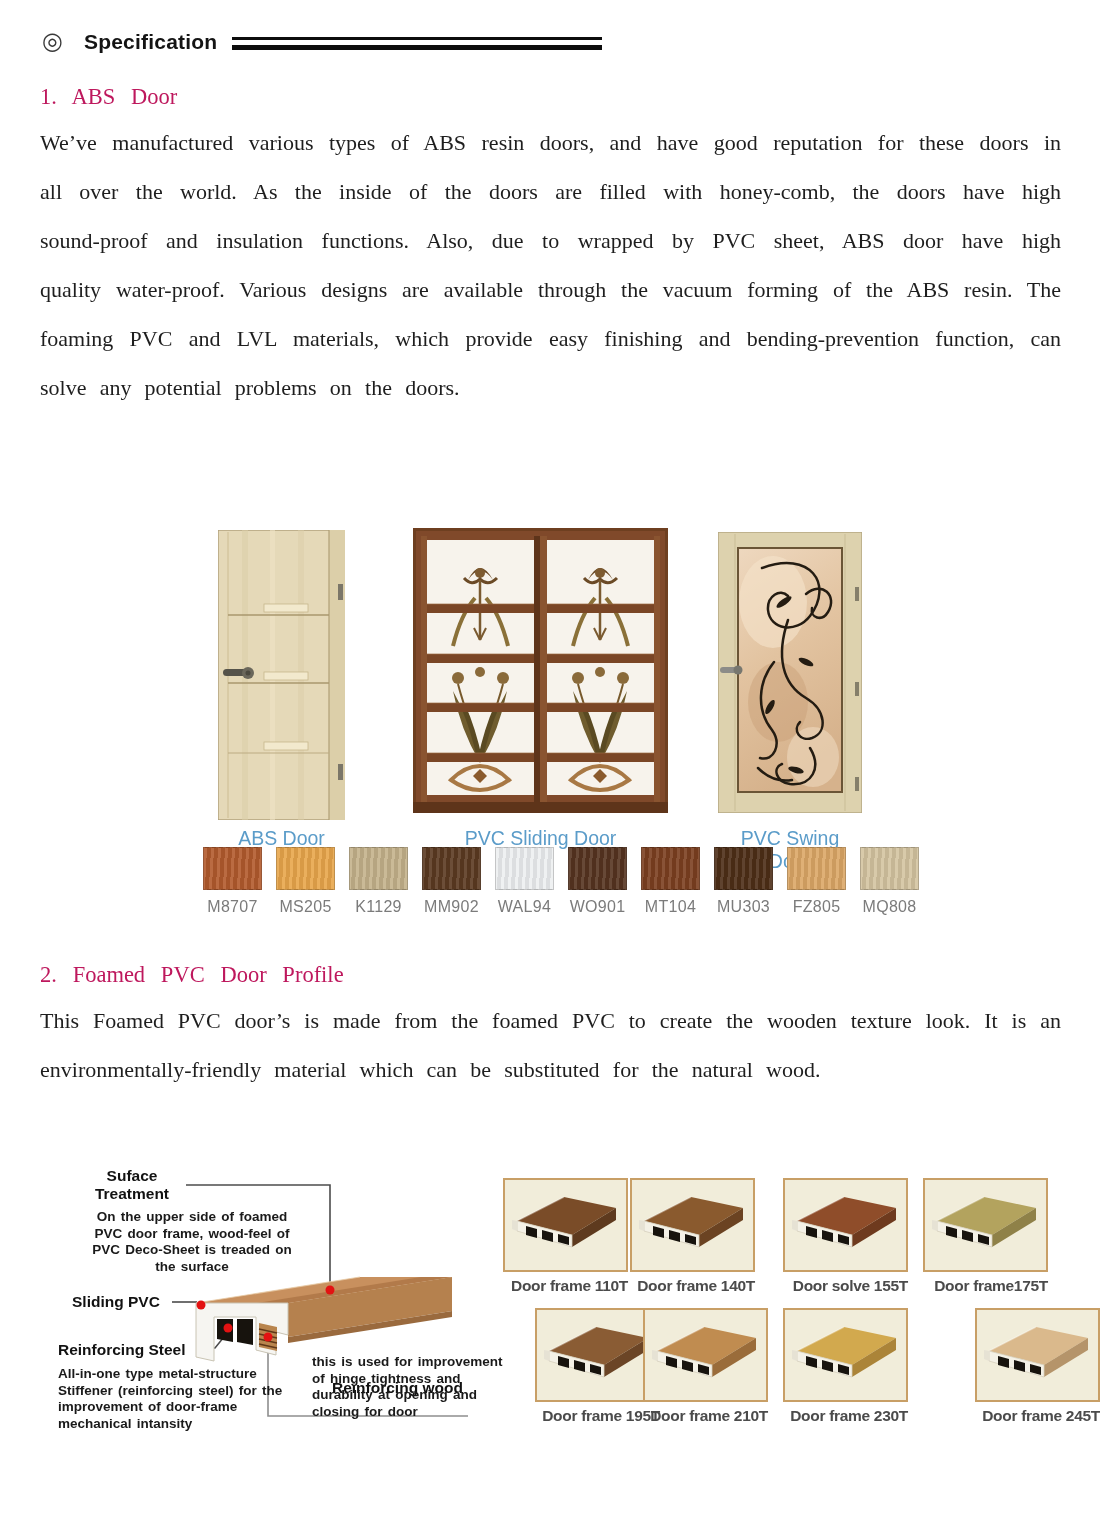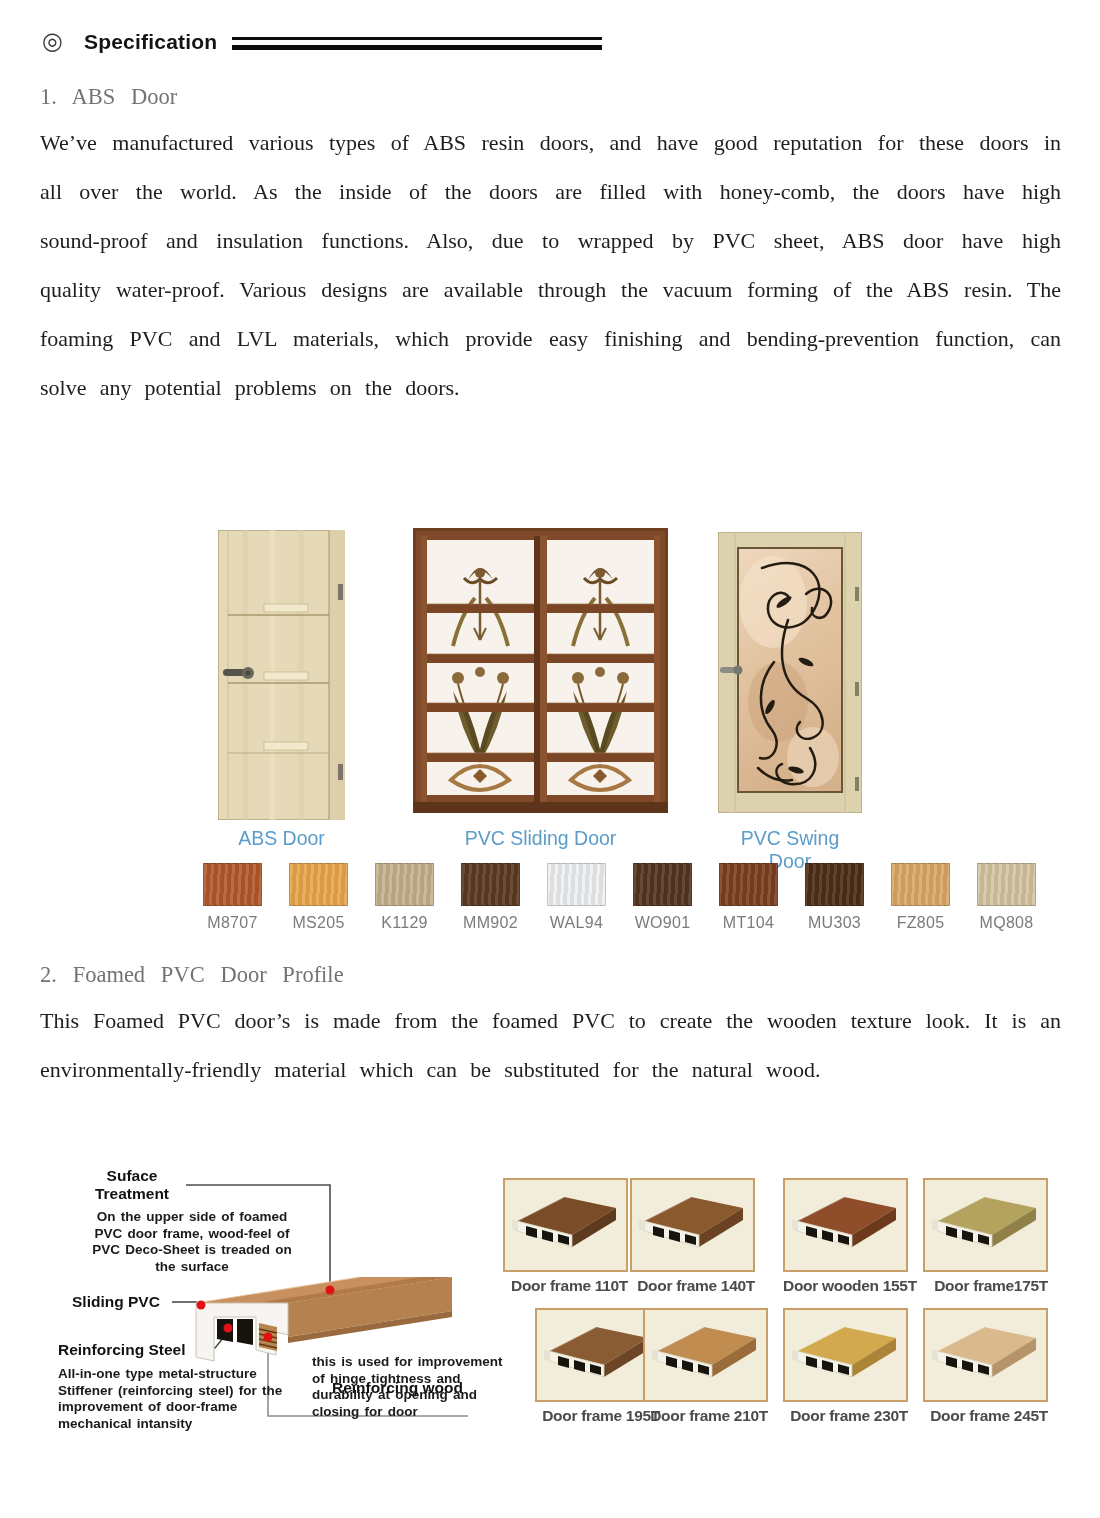--- a/index.html
+++ b/index.html
@@ -7,29 +7,29 @@
         font-family:"Liberation Serif",serif;color:#1e1e1e;}
   
   .spec-header{position:absolute;left:0;top:28px;width:1100px;height:34px;}
   .spec-bullet{position:absolute;left:42px;top:1px;font-size:24px;color:#3a3a3a;
                font-family:"DejaVu Sans",sans-serif;line-height:24px;}
   .spec-title{position:absolute;left:84px;top:2px;font-family:"Liberation Sans",sans-serif;
               font-weight:700;font-size:21px;color:#141414;letter-spacing:0.2px;}
   .spec-rule{position:absolute;left:232px;top:9px;width:370px;height:5px;
              border-top:3px solid #0d0d0d;border-bottom:5px solid #0d0d0d;}
   
-  .sec-heading{position:absolute;left:40px;font-size:22.5px;word-spacing:0.45em;color:#737373;}
+  .sec-heading{position:absolute;left:40px;font-size:22.5px;word-spacing:0.45em;color:#be185d;}
   .body-para{position:absolute;left:40px;width:1021px;font-size:22px;line-height:49px;
              text-align:justify;word-spacing:0.35em;color:#1e1e1e;}
   
   .fig-doors{position:absolute;left:0;top:515px;width:1100px;height:405px;}
   .door-img{position:absolute;display:block;}
   .door-label{position:absolute;top:312px;text-align:center;
               font-family:"Liberation Sans",sans-serif;font-size:19.5px;color:#5b9cc9;}
-  .swatch-row{position:absolute;left:203px;top:348px;display:flex;gap:27px;align-items:center;}
+  .swatch-row{position:absolute;left:203px;top:332px;display:flex;gap:14px;align-items:center;}
   .swatch{width:59px;display:flex;flex-direction:column;align-items:center;}
   .chip{width:59px;height:43px;border:1px solid rgba(0,0,0,0.18);box-sizing:border-box;
         background-image:repeating-linear-gradient(93deg,rgba(255,255,255,0.10) 0 3px,rgba(0,0,0,0.07) 3px 7px);}
   .chip-code{margin-top:8px;font-family:"Liberation Sans",sans-serif;font-size:16px;
              color:#7b7b7b;white-space:nowrap;letter-spacing:0.3px;}
   
   .diagram{position:absolute;left:0;top:1165px;width:1100px;height:353px;
            font-family:"Liberation Sans",sans-serif;}
   .dg-label{position:absolute;font-size:15.5px;font-weight:700;color:#121212;line-height:18px;}
   .dg-desc{position:absolute;font-size:13.5px;font-weight:700;color:#1a1a1a;
@@ -314,21 +314,21 @@
             <path d="M7,36 L62,50 L62,62 L7,46 Z" fill="#f4f1e6" stroke="#d6cfbd" stroke-width="0.8"></path>
             <polygon points="7,36 7,46 2,44 2,35" fill="#e6e2d4"></polygon>
             <g fill="#17130d">
               <polygon points="16,41 27,44 27,53 16,50"></polygon>
               <polygon points="32,45 43,48 43,57 32,54"></polygon>
               <polygon points="48,49 59,52 59,60 48,57"></polygon>
             </g>
             <line x1="7" y1="36" x2="54" y2="12" stroke="#ffffff" stroke-opacity="0.35" stroke-width="1.5"></line>
           </svg>
       </div>
-      <div class="frame-label">Door wooden 155T</div>
+      <div class="frame-label">Door solve 155T</div>
     </div>
     <div class="frame-cell" style="left: 923px; top: 13px; --wt: #b3a35e; --wf: #8f8148;">
       <div class="frame-box">
         <svg viewBox="0 0 112 80">
             <polygon points="7,36 54,12 106,23 62,50" fill="var(--wt)"></polygon>
             <polygon points="62,50 106,23 106,35 62,62" fill="var(--wf)"></polygon>
             <path d="M7,36 L62,50 L62,62 L7,46 Z" fill="#f4f1e6" stroke="#d6cfbd" stroke-width="0.8"></path>
             <polygon points="7,36 7,46 2,44 2,35" fill="#e6e2d4"></polygon>
             <g fill="#17130d">
               <polygon points="16,41 27,44 27,53 16,50"></polygon>
@@ -384,21 +384,21 @@
             <g fill="#17130d">
               <polygon points="16,41 27,44 27,53 16,50"></polygon>
               <polygon points="32,45 43,48 43,57 32,54"></polygon>
               <polygon points="48,49 59,52 59,60 48,57"></polygon>
             </g>
             <line x1="7" y1="36" x2="54" y2="12" stroke="#ffffff" stroke-opacity="0.35" stroke-width="1.5"></line>
           </svg>
       </div>
       <div class="frame-label">Door frame 230T</div>
     </div>
-    <div class="frame-cell" style="left: 923px; top: 143px; --wt: #dab98c; --wf: #b5946a;">
+    <div class="frame-cell" style="left: 975px; top: 143px; --wt: #dab98c; --wf: #b5946a;">
       <div class="frame-box">
         <svg viewBox="0 0 112 80">
             <polygon points="7,36 54,12 106,23 62,50" fill="var(--wt)"></polygon>
             <polygon points="62,50 106,23 106,35 62,62" fill="var(--wf)"></polygon>
             <path d="M7,36 L62,50 L62,62 L7,46 Z" fill="#f4f1e6" stroke="#d6cfbd" stroke-width="0.8"></path>
             <polygon points="7,36 7,46 2,44 2,35" fill="#e6e2d4"></polygon>
             <g fill="#17130d">
               <polygon points="16,41 27,44 27,53 16,50"></polygon>
               <polygon points="32,45 43,48 43,57 32,54"></polygon>
               <polygon points="48,49 59,52 59,60 48,57"></polygon>

